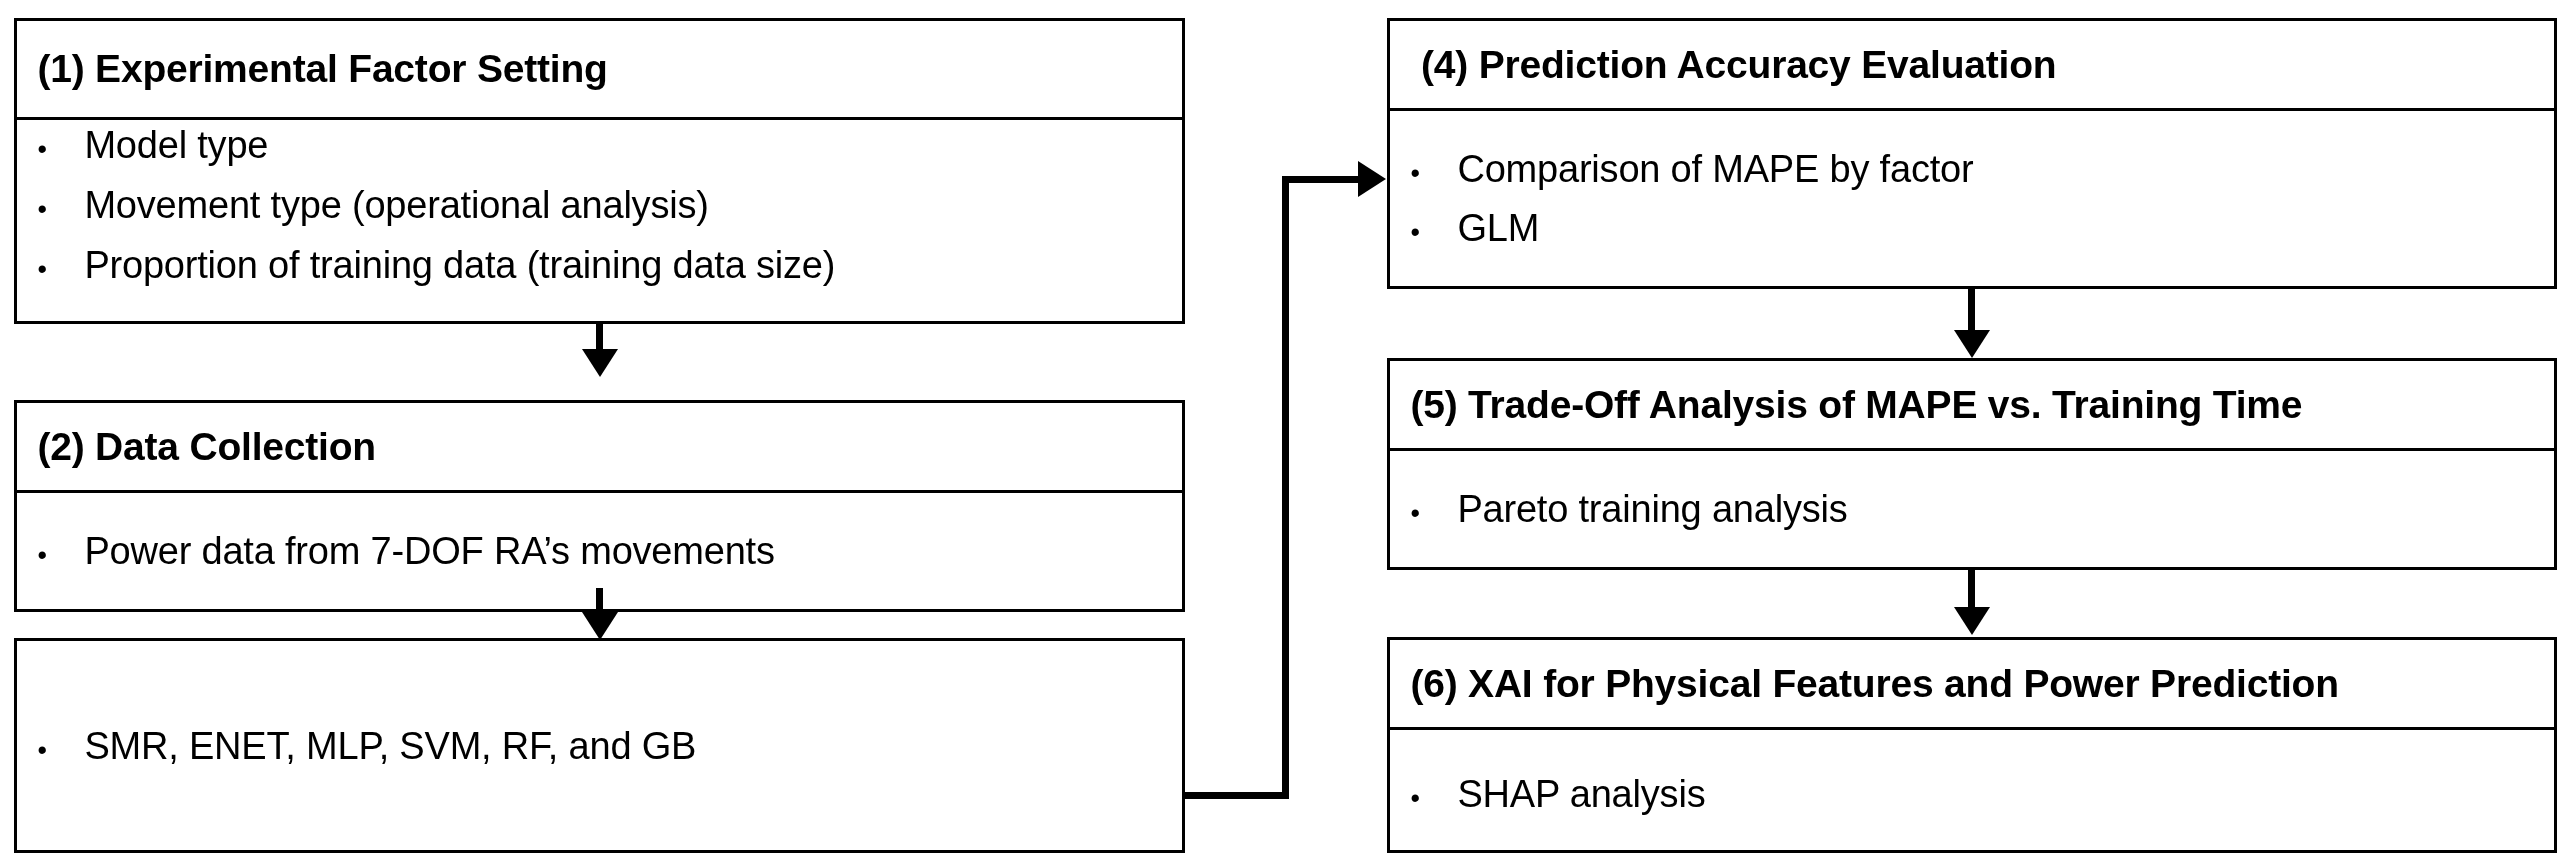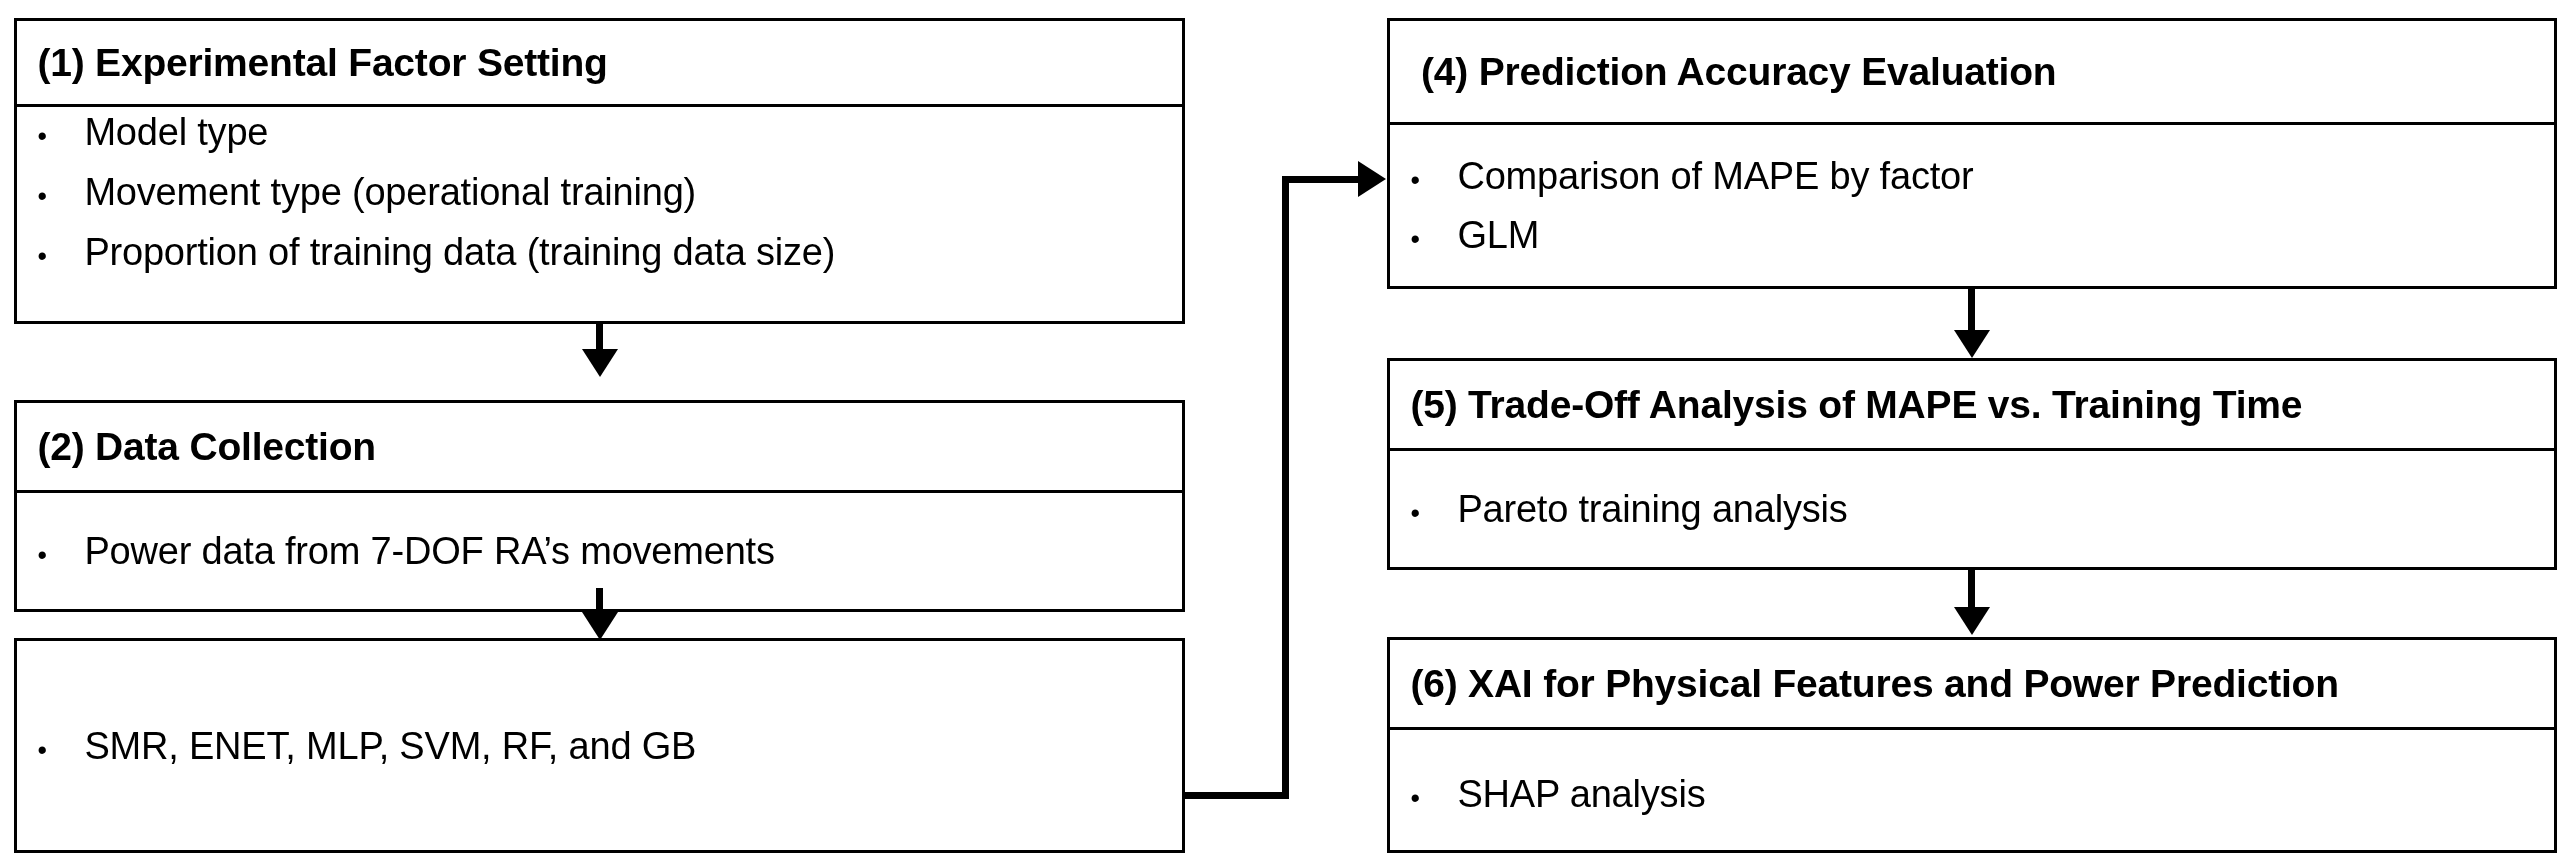--- a/index.html
+++ b/index.html
@@ -65,31 +65,31 @@
     line-height: 1;
     color: #000000;
   }
   .bullet-text {
     flex: 1 1 auto;
     letter-spacing: -0.2px;
   }
 
   
   #node-1 { left: 14px;   top: 18px;   width: 1171px; height: 306px; }
-  #node-1 .node-header { height: 86px; }
+  #node-1 .node-header { height: 99px; }
   #node-1 .node-body   { padding-top: 6.3px; padding-bottom: 7.9px; gap: 22px; justify-content: flex-start; }
 
   #node-2 { left: 14px;   top: 400px;  width: 1171px; height: 212px; }
   #node-2 .node-header { height: 90px; }
 
   #node-3 { left: 14px;   top: 638px;  width: 1171px; height: 215px; }
   #node-3 .node-header { height: 90px; }
 
   #node-4 { left: 1387px; top: 18px;   width: 1170px; height: 271px; }
-  #node-4 .node-header { height: 104px; padding-left: 31px; }
+  #node-4 .node-header { height: 90px; padding-left: 31px; }
   #node-4 .node-body   { gap: 20.4px; }
 
   #node-5 { left: 1387px; top: 358px;  width: 1170px; height: 212px; }
   #node-5 .node-header { height: 90px; }
 
   #node-6 { left: 1387px; top: 637px;  width: 1170px; height: 216px; gap: 8px; }
   #node-6 .node-header { height: 90px; }
 
   
   .conn { position: absolute; }
@@ -145,21 +145,21 @@
     <div class="node-header">
       <span class="node-title">(1) Experimental Factor Setting</span>
     </div>
     <div class="node-body">
       <div class="bullet-row">
         <span class="bullet-mark">•</span>
         <span class="bullet-text">Model type</span>
       </div>
       <div class="bullet-row">
         <span class="bullet-mark">•</span>
-        <span class="bullet-text">Movement type (operational training)</span>
+        <span class="bullet-text">Movement type (operational analysis)</span>
       </div>
       <div class="bullet-row">
         <span class="bullet-mark">•</span>
         <span class="bullet-text">Proportion of training data (training data size)</span>
       </div>
     </div>
   </div>
 
   <div class="node" id="node-2">
     <div class="node-header">

